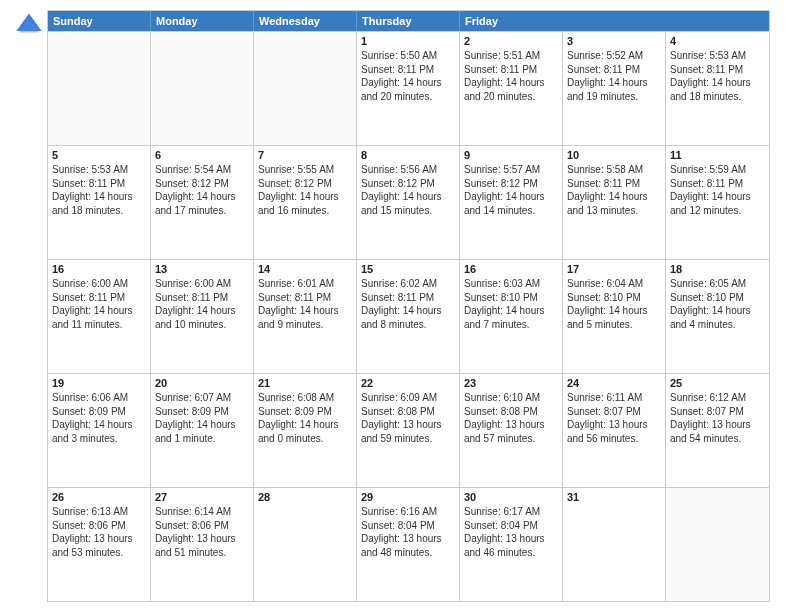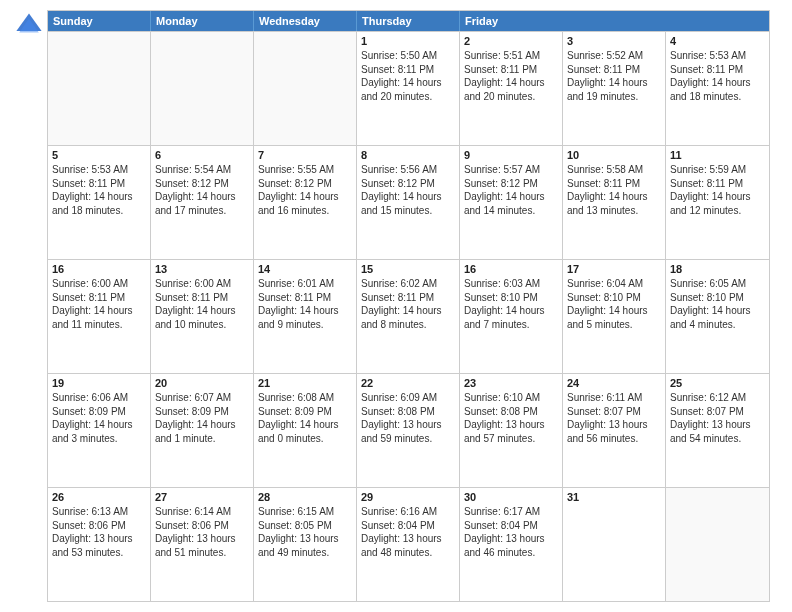--- a/index.html
+++ b/index.html
@@ -251,21 +251,20 @@
           <div class="cal-cell">
             <div class="day-num">26</div>
             <div class="day-info">Sunrise: 6:13 AM<br>Sunset: 8:06 PM<br>Daylight: 13 hours and 53 minutes.</div>
           </div>
           <div class="cal-cell">
             <div class="day-num">27</div>
             <div class="day-info">Sunrise: 6:14 AM<br>Sunset: 8:06 PM<br>Daylight: 13 hours and 51 minutes.</div>
           </div>
           <div class="cal-cell">
             <div class="day-num">28</div>
-            <div class="day-info">Sunrise: 6:15 AM<br>Sunset: 8:05 PM<br>Daylight: 13 hours and 49 minutes.</div>
           </div>
           <div class="cal-cell">
             <div class="day-num">29</div>
             <div class="day-info">Sunrise: 6:16 AM<br>Sunset: 8:04 PM<br>Daylight: 13 hours and 48 minutes.</div>
           </div>
           <div class="cal-cell">
             <div class="day-num">30</div>
             <div class="day-info">Sunrise: 6:17 AM<br>Sunset: 8:04 PM<br>Daylight: 13 hours and 46 minutes.</div>
           </div>
           <div class="cal-cell">

